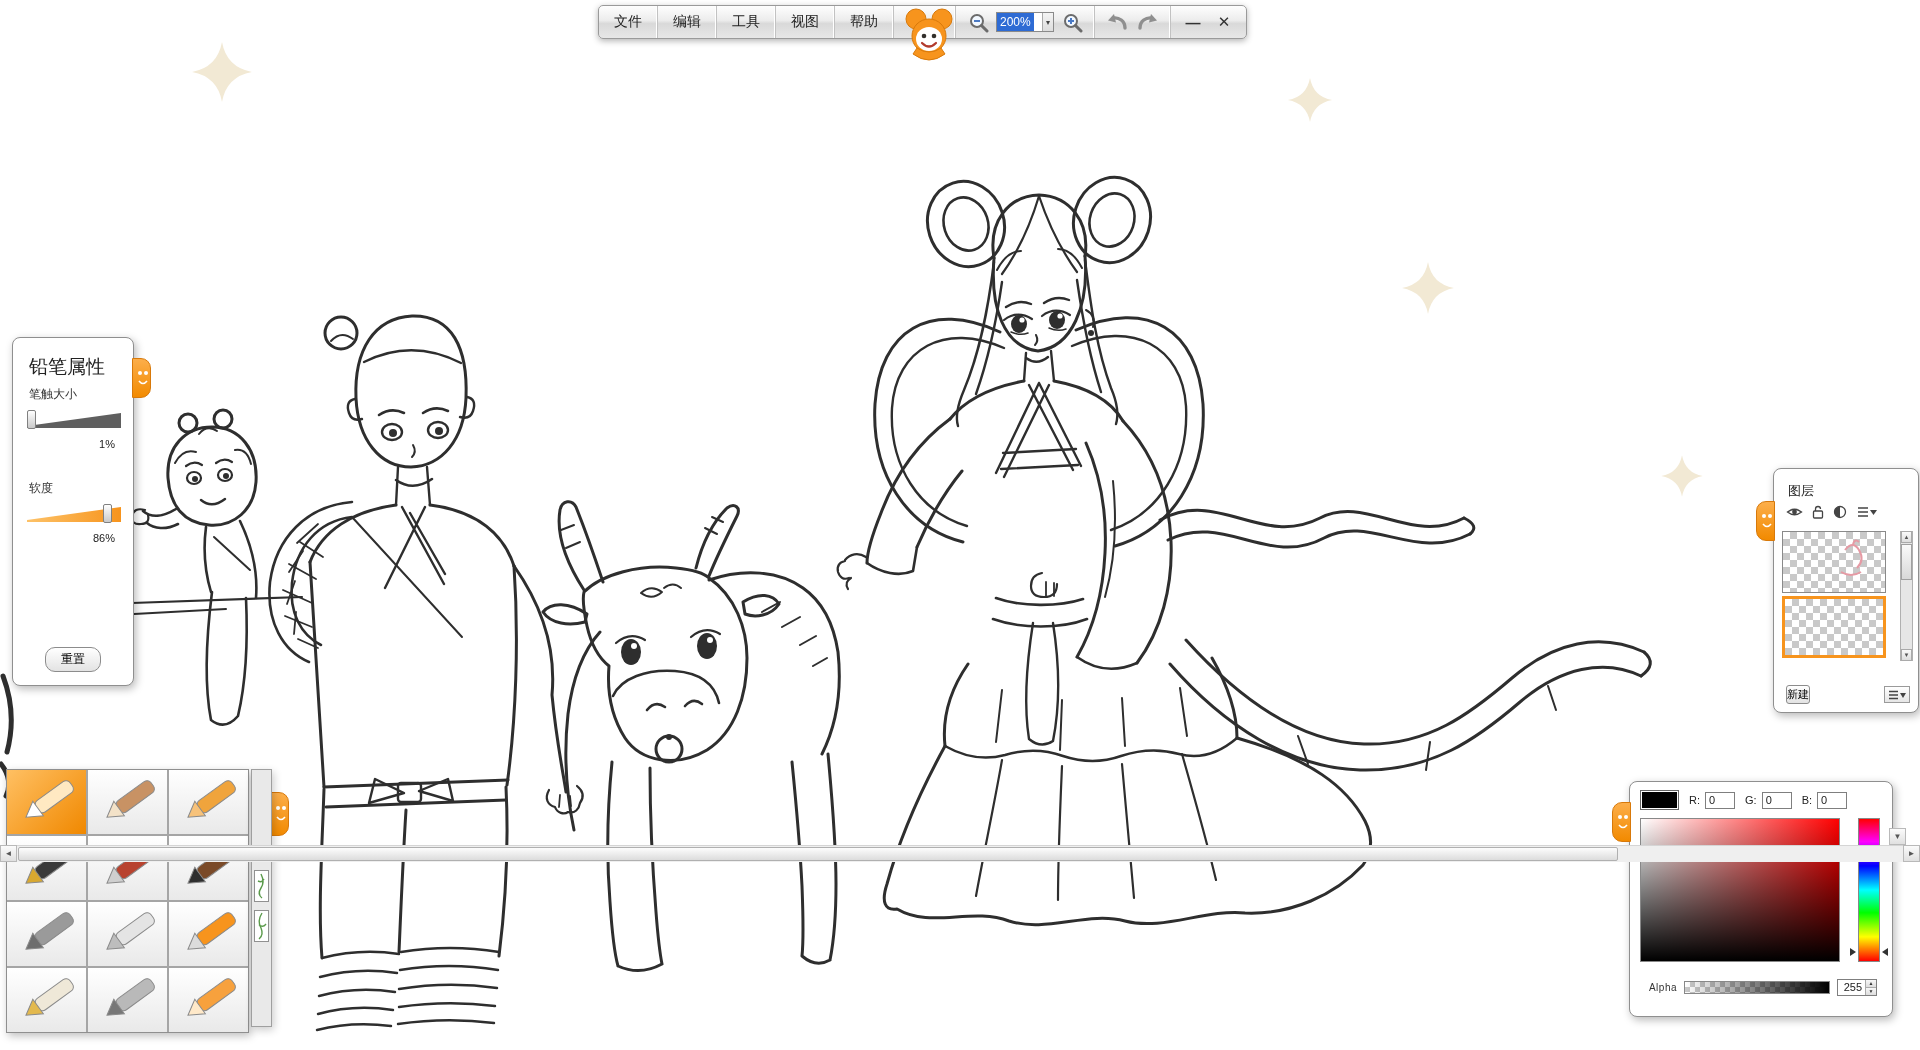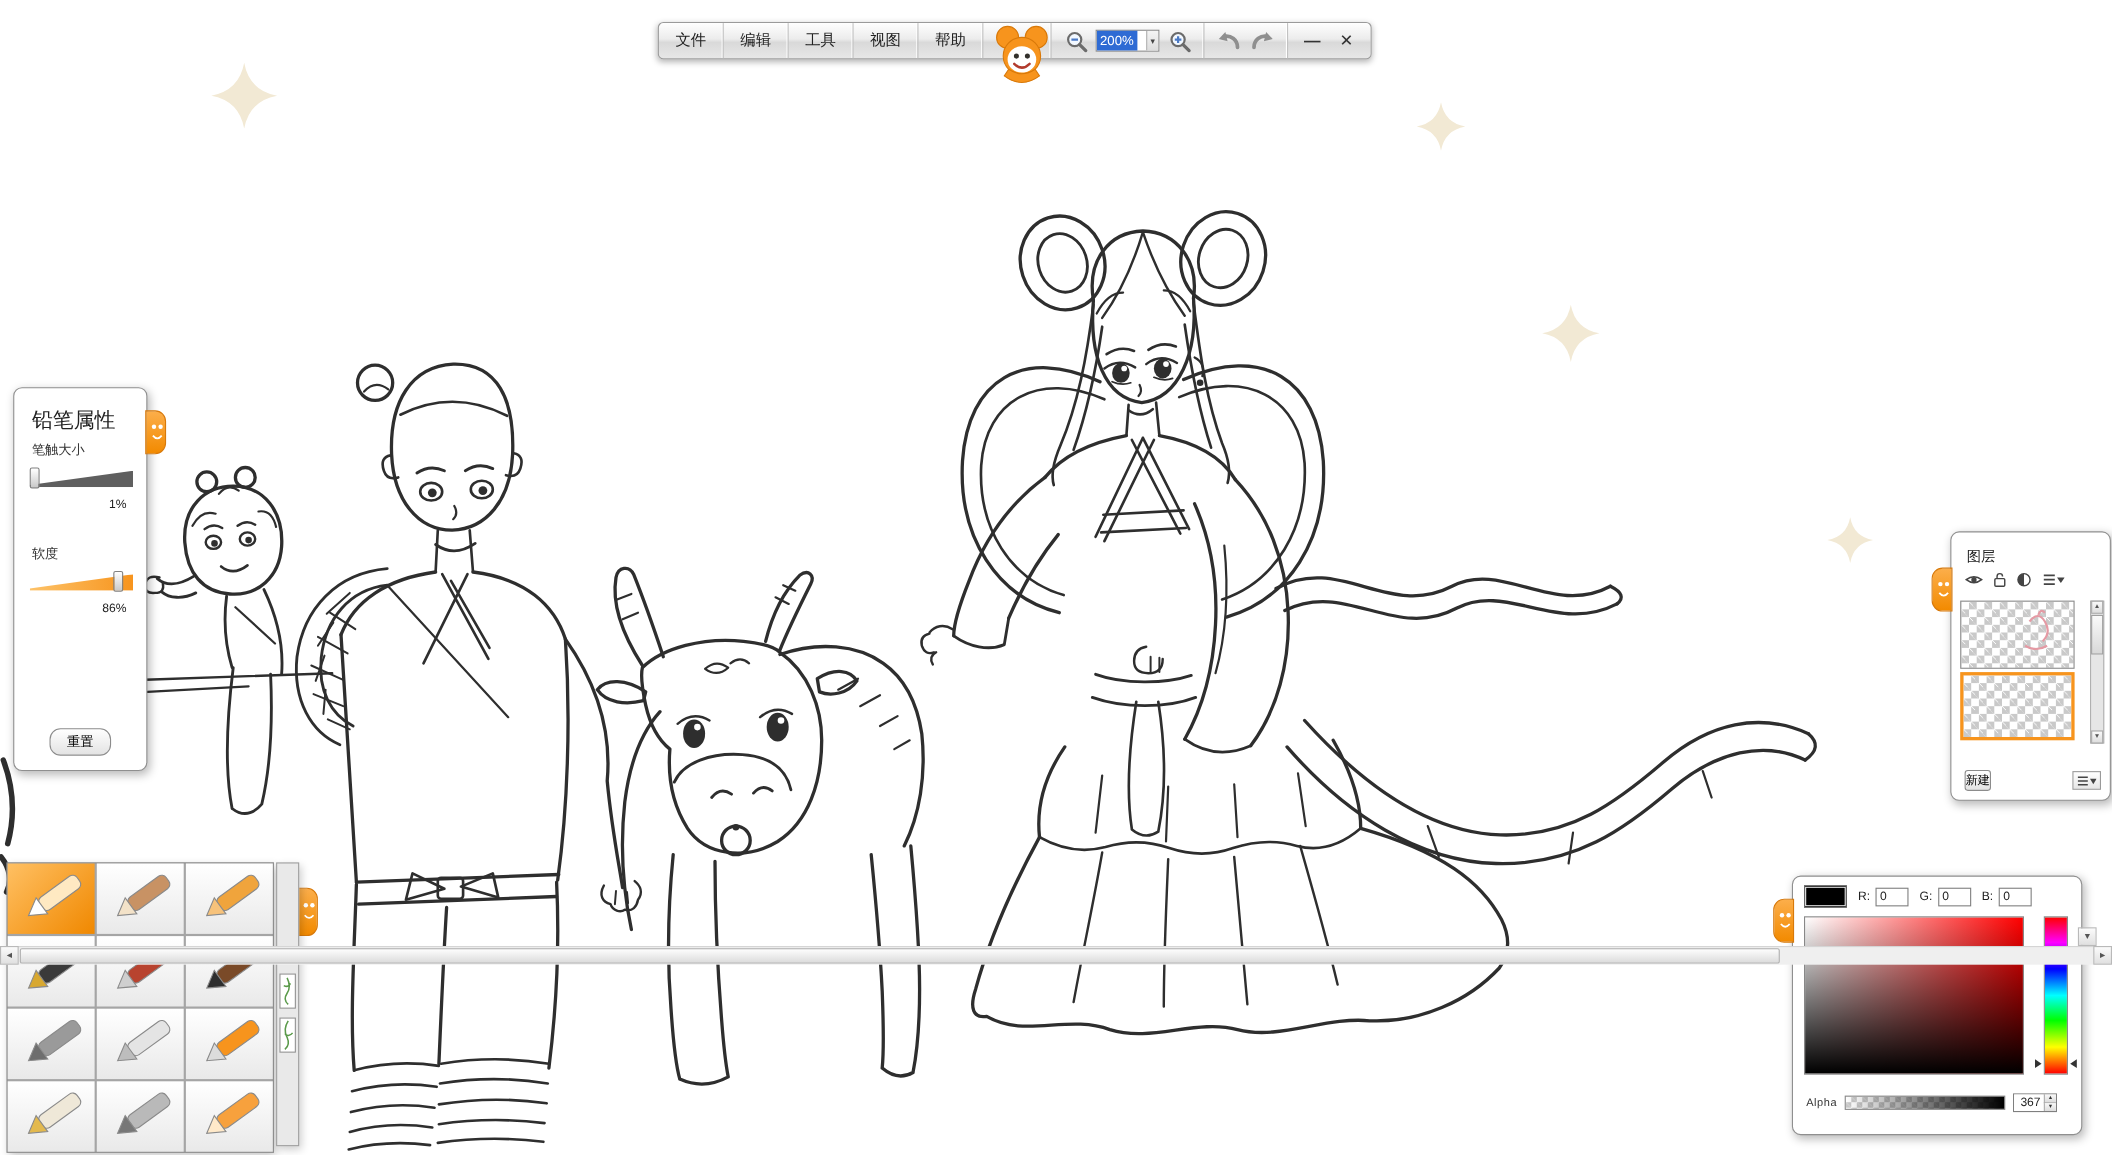--- a/index.html
+++ b/index.html
@@ -1,18 +1,18 @@
 <!DOCTYPE html>
 <html><head>
 <meta charset="utf-8">
 <style>
   *{margin:0;padding:0;box-sizing:border-box;}
   html,body{width:1920px;height:1050px;overflow:hidden;background:#fff;
     font-family:"Liberation Sans","DejaVu Sans",sans-serif;color:#222;}
-  #stage{position:relative;width:1920px;height:862px;background:#fff;margin-top:15px;}
+  #stage{position:relative;width:1920px;height:862px;background:#fff;}
 
   
   .layer-art{position:absolute;left:0;top:0;z-index:1;}
   #sparkles{z-index:0;}
 
   
   .panel{position:absolute;background:#fff;border:1px solid #8f8f8f;border-radius:8px;
     box-shadow:2px 3px 9px rgba(0,0,0,.28);z-index:20;}
   .handle-tab{position:absolute;width:19px;height:40px;z-index:-1;
     background:linear-gradient(180deg,#fcae4a,#f28a00);border:1px solid #d8790a;}
@@ -93,21 +93,21 @@
   .cur-swatch{width:39px;height:20px;background:#000;border:1px solid #666;box-shadow:inset 0 0 0 1px #fff;}
   .rgb-label{font-size:11px;margin-left:5px;}
   .rgb-input{width:30px;height:17px;border:1px solid #7f7f7f;background:#fff;font-size:11px;padding:1px 3px 0;}
   .cp-picker{position:absolute;top:36px;left:10px;width:200px;height:144px;border:1px solid #888;
     background:linear-gradient(to bottom,rgba(0,0,0,0),#000),linear-gradient(to right,#fff,#f00);}
   .cp-hue{position:absolute;top:36px;left:228px;width:22px;height:144px;border:1px solid #888;
     background:linear-gradient(#f00,#f0f 16%,#00f 33%,#0ff 50%,#0f0 66%,#ff0 83%,#f00);}
   .hue-mark{position:absolute;width:0;height:0;border-top:4px solid transparent;border-bottom:4px solid transparent;}
   .hue-mark.l{left:220px;top:166px;border-left:6px solid #333;}
   .hue-mark.r{left:252px;top:166px;border-right:6px solid #333;}
-  .cp-alpha-row{position:absolute;top:197px;left:12px;right:8px;display:flex;align-items:center;gap:7px;}
+  .cp-alpha-row{position:absolute;top:197px;left:12px;right:8px;display:flex;align-items:center;gap:7px;justify-content:center;}
   .alpha-label{font-size:10px;letter-spacing:.5px;color:#333;}
   .alpha-track{position:relative;width:146px;height:13px;border:1px solid #888;background-size:10px 10px;background-position:0 0,5px 5px;}
   .alpha-grad{position:absolute;inset:0;background:linear-gradient(to right,rgba(0,0,0,0),#000);}
   .alpha-val{display:flex;height:17px;border:1px solid #7f7f7f;}
   .alpha-num{width:27px;background:#fff;font-size:11px;text-align:right;padding:1px 3px 0;}
   .spin{width:11px;display:flex;flex-direction:column;}
   .spin span{flex:1;font-size:5px;line-height:7px;text-align:center;color:#333;
     background:linear-gradient(#f8f8f8,#ddd);border-left:1px solid #aaa;}
   .spin span:first-child{border-bottom:1px solid #aaa;}
 
@@ -560,21 +560,21 @@
     <div class="cp-picker"></div>
     <div class="cp-hue"></div>
     <div class="hue-mark l"></div>
     <div class="hue-mark r"></div>
     <div class="cp-alpha-row">
       <span class="alpha-label">Alpha</span>
       <div class="alpha-track checker">
           <div class="alpha-grad"></div>
         </div>
       <div class="alpha-val">
-        <div class="alpha-num">367</div>
+        <div class="alpha-num">255</div>
         <div class="spin">
           <span>▲</span>
           <span>▼</span>
         </div>
       </div>
     </div>
     <div class="handle-tab left" style="top:20px">
       <svg width="19" height="40">
           <circle cx="7" cy="14" r="2" fill="#fff"></circle>
           <circle cx="13" cy="14" r="2" fill="#fff"></circle>

